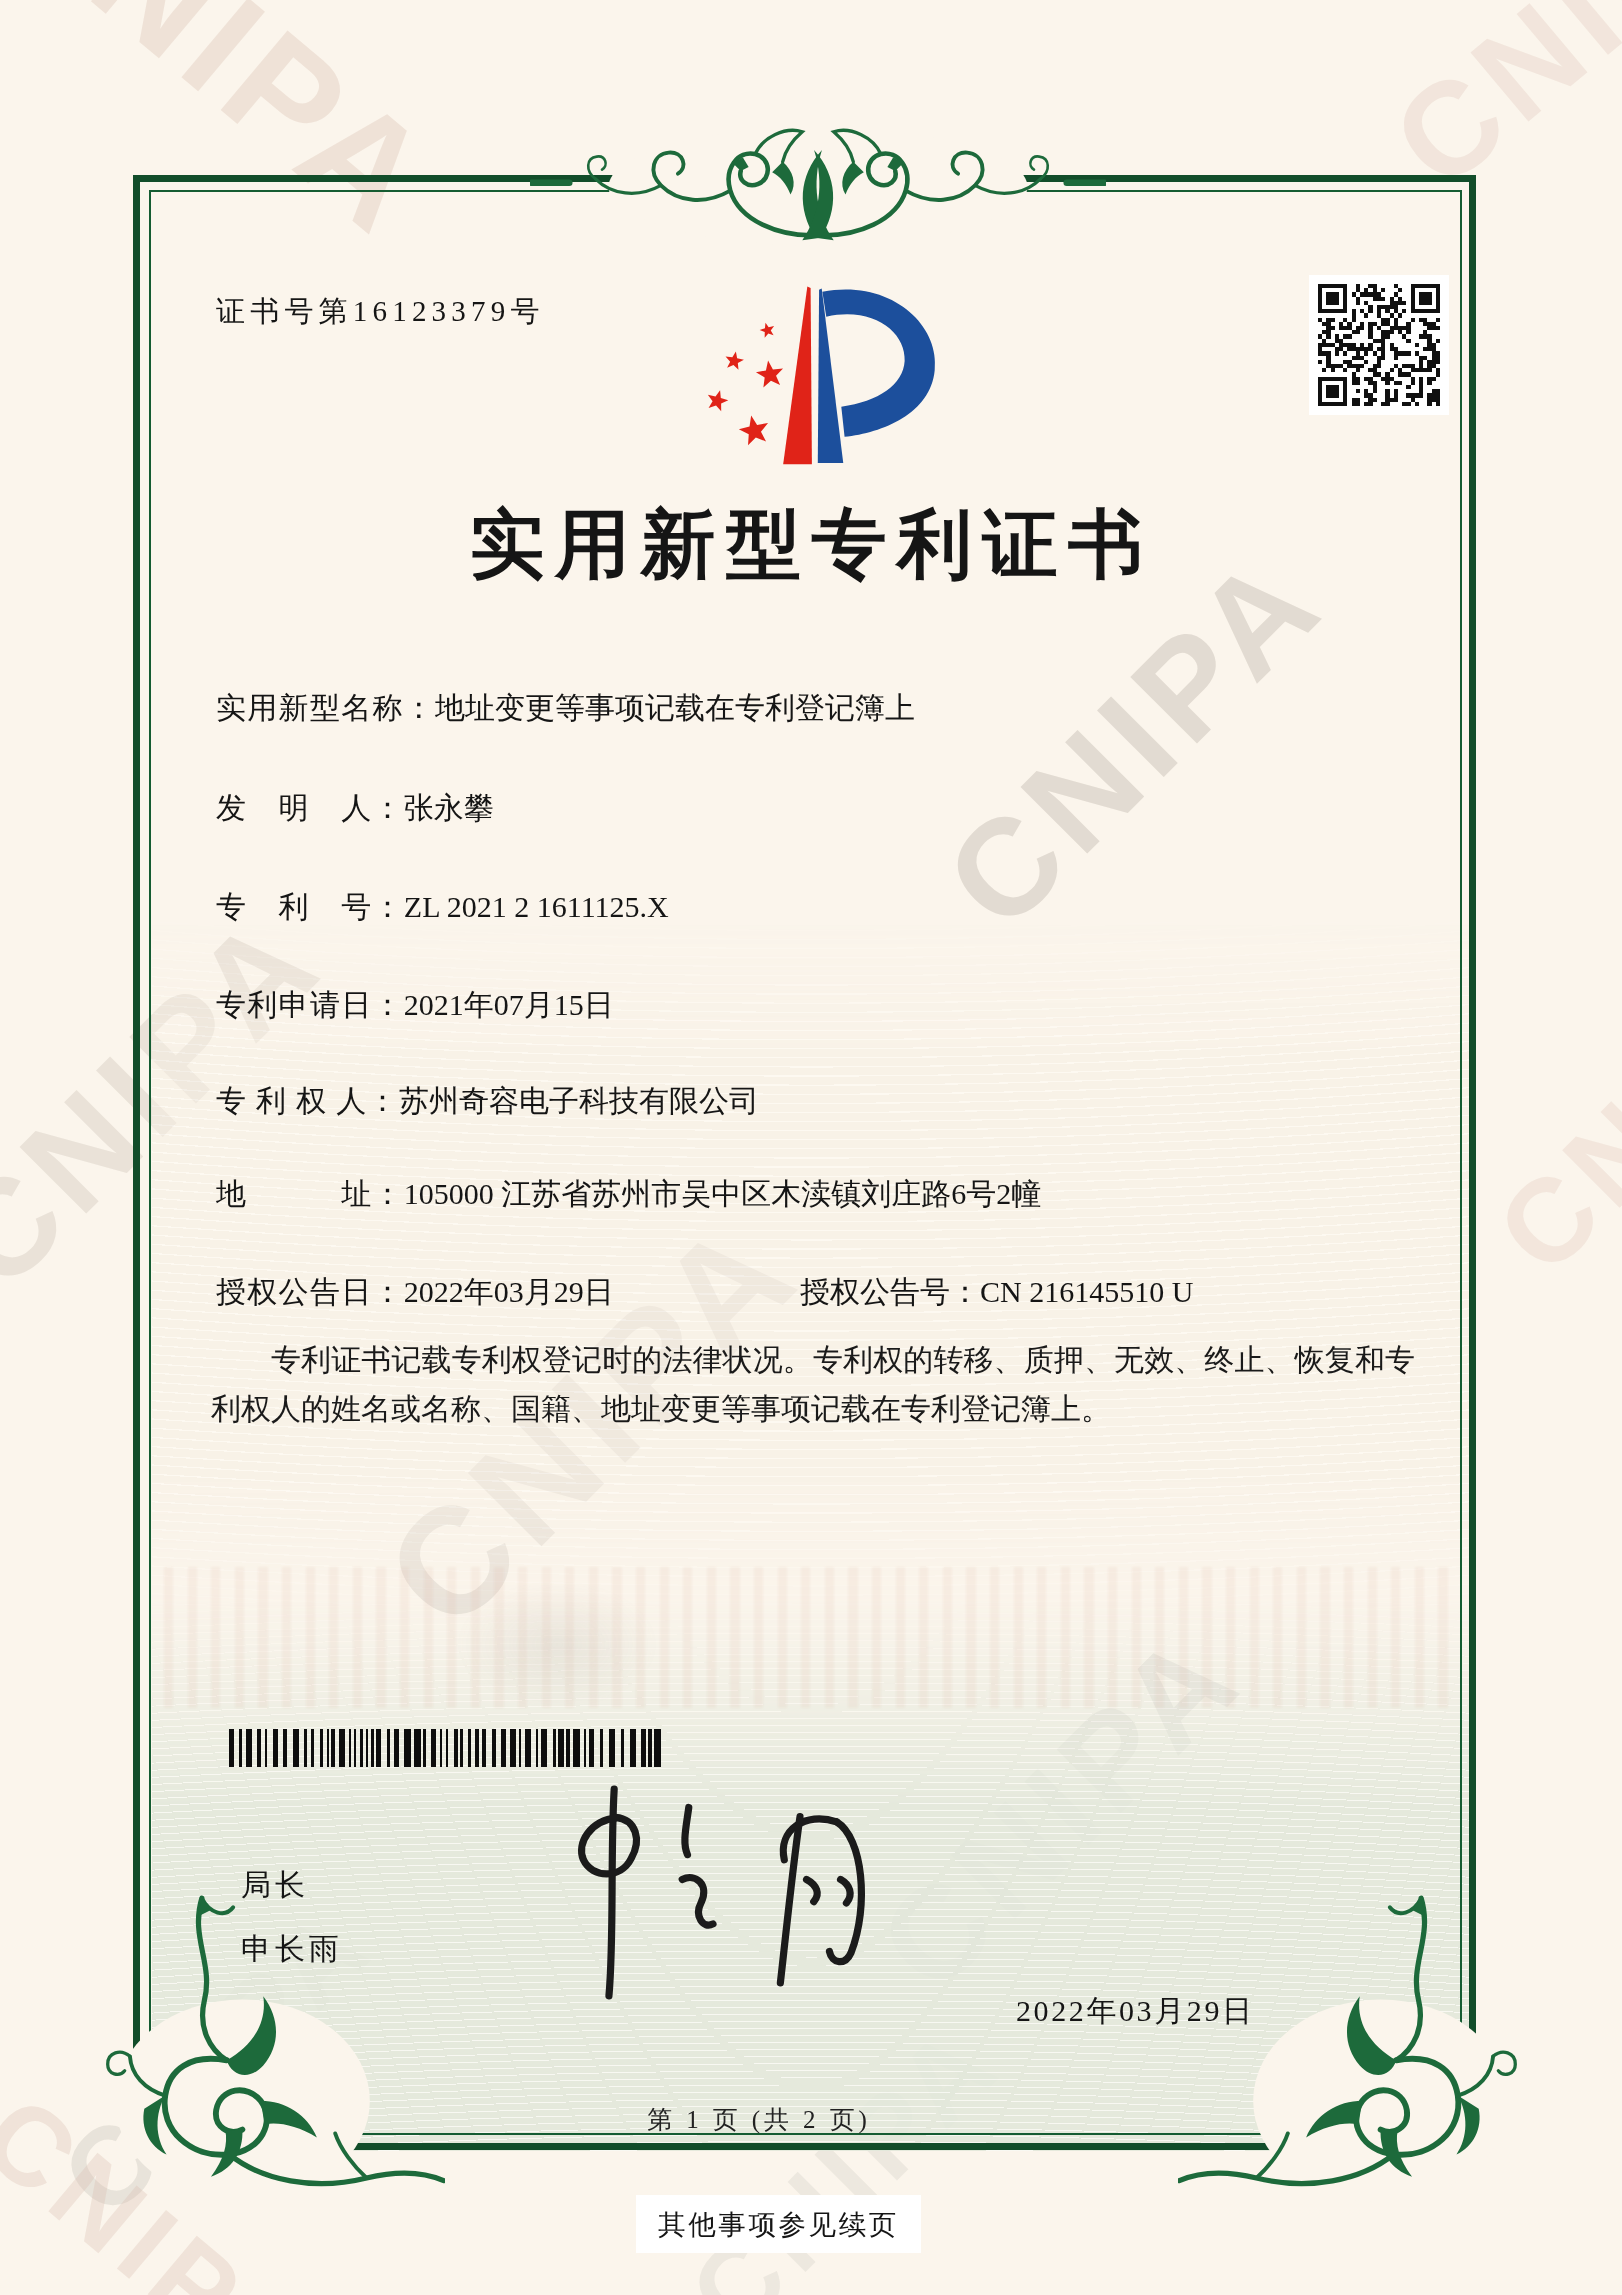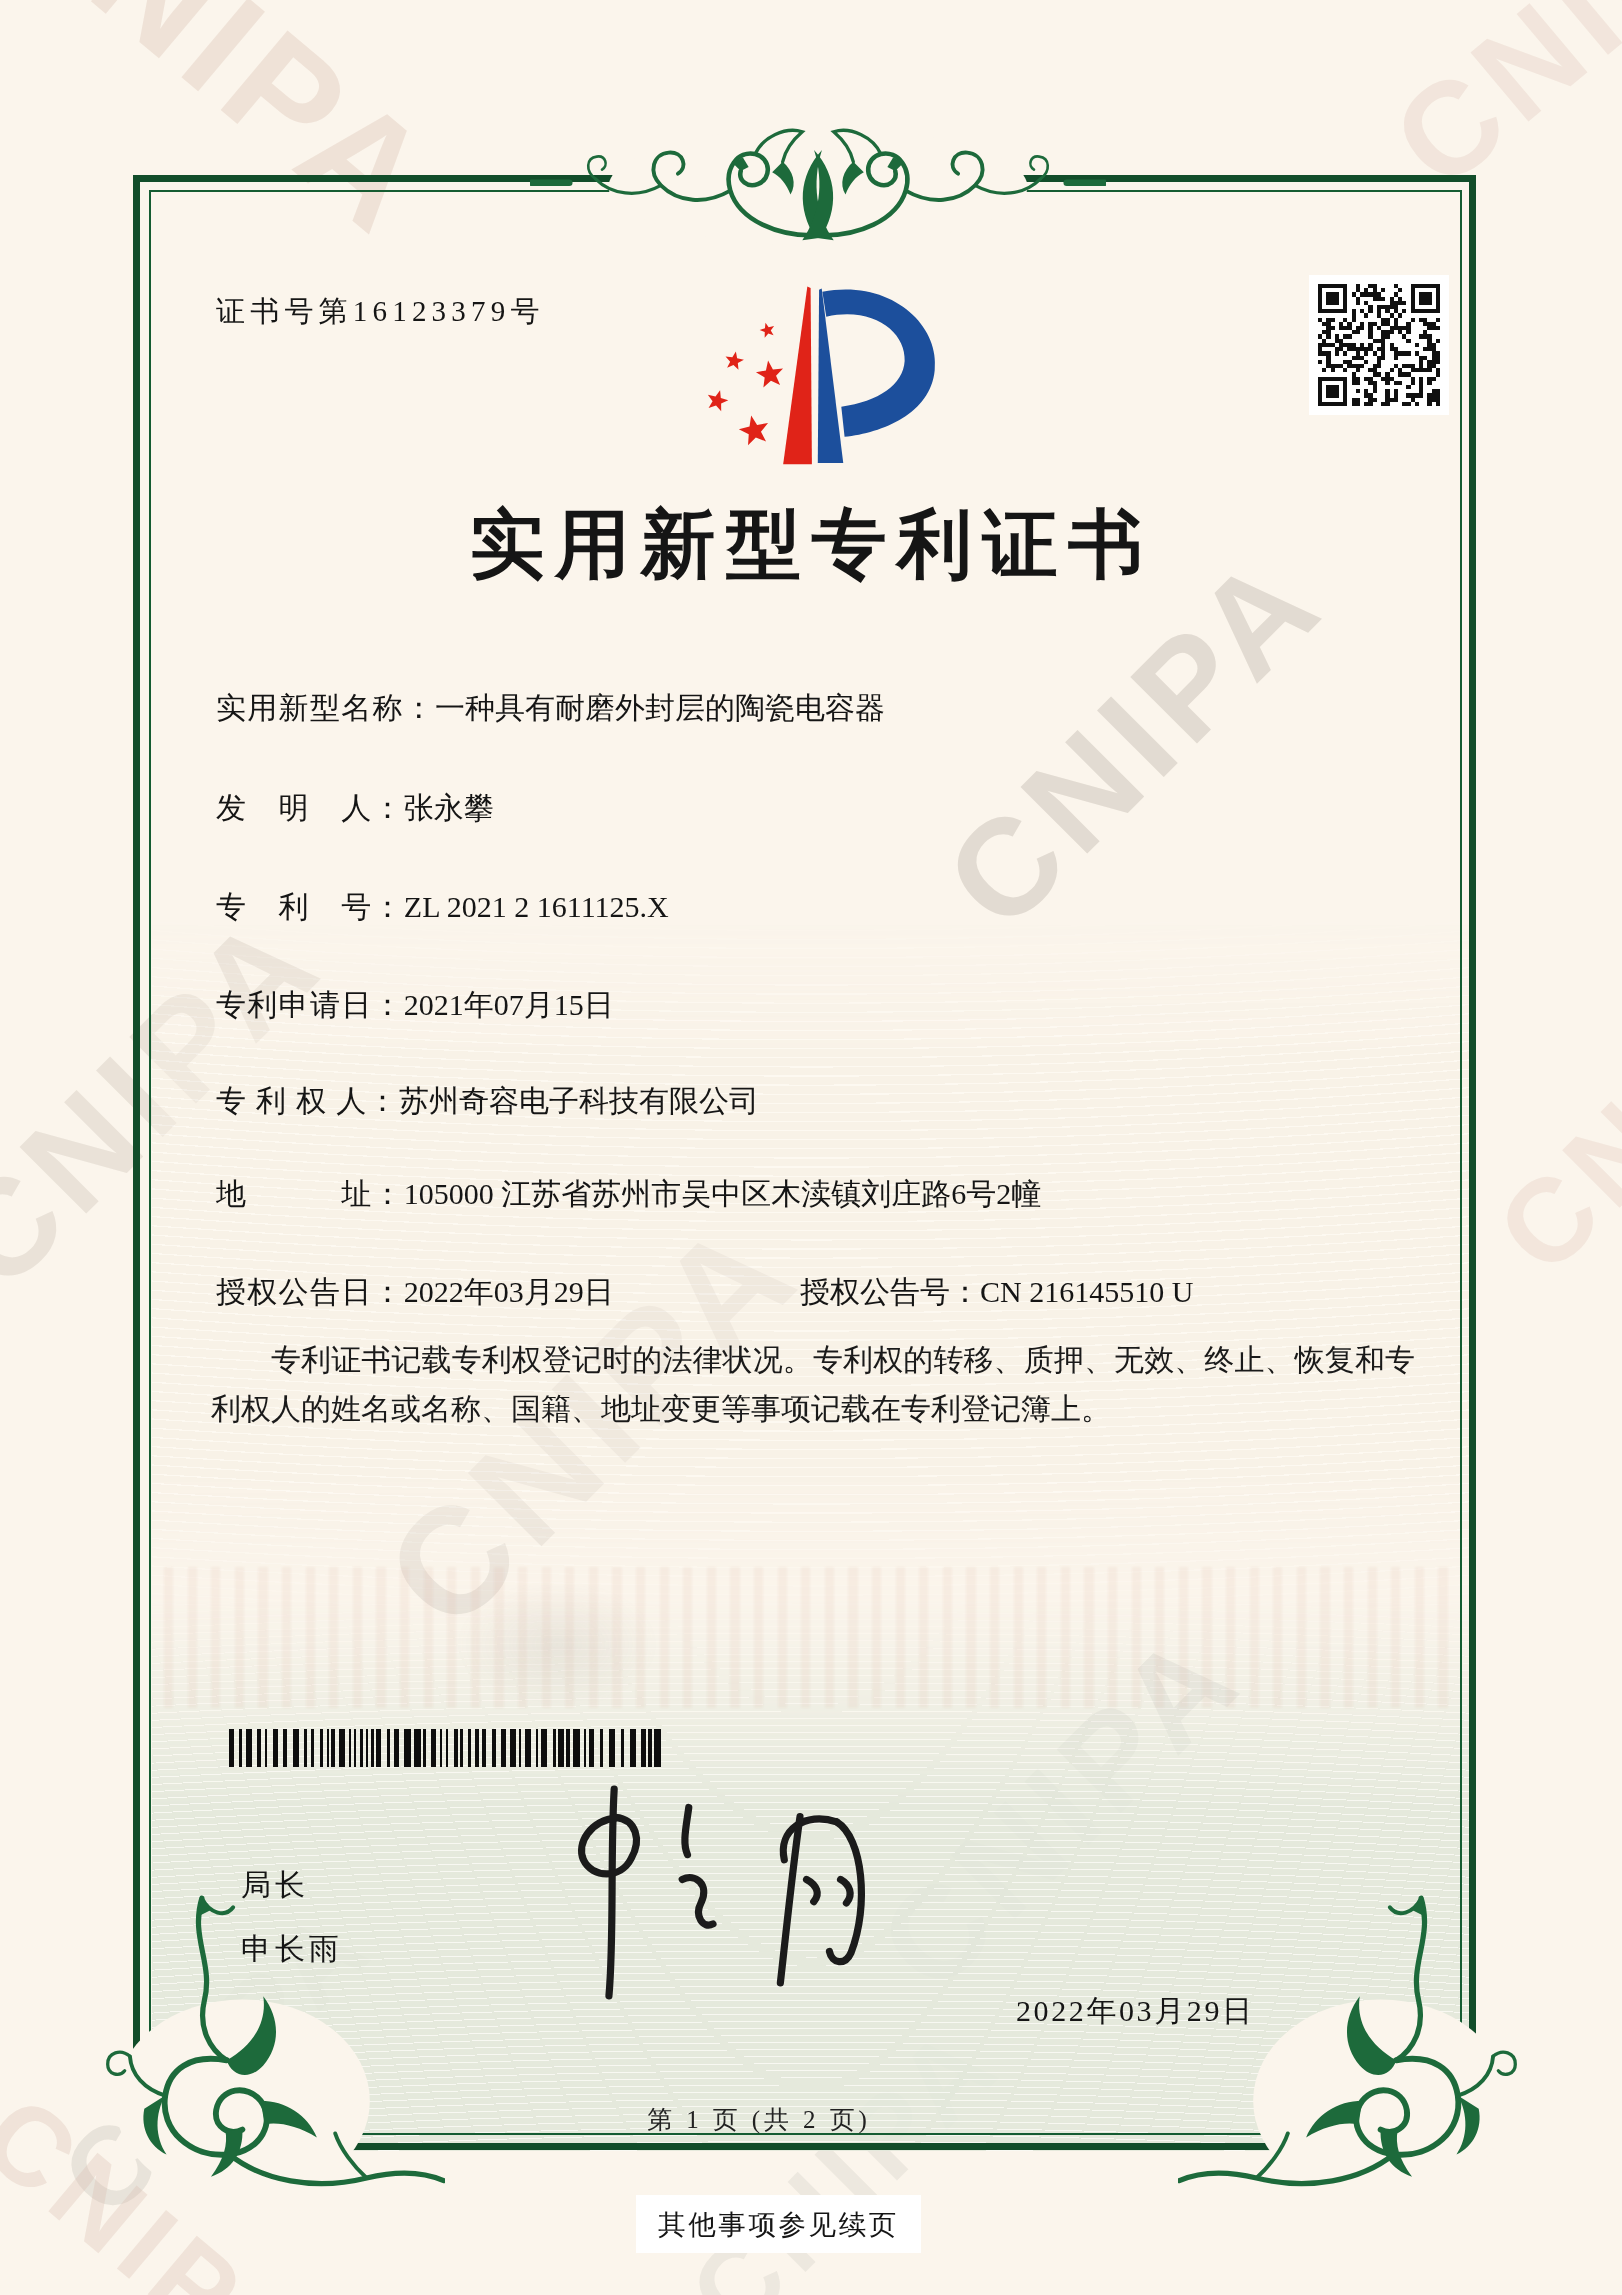--- a/index.html
+++ b/index.html
@@ -558,21 +558,21 @@
     <b style="grid-area: 29 / 21;"></b>
     <b style="grid-area: 29 / 22;"></b>
     <b style="grid-area: 29 / 24;"></b>
     <b style="grid-area: 29 / 27;"></b>
     <b style="grid-area: 29 / 29;"></b>
   </div>
 
 <div class="abs title">实用新型专利证书</div>
 
 <div class="abs field" style="top:688px;">
-  <span class="lab">实用新型名称：</span><span>一种具有耐磨外封层的陶瓷电容器</span>
+  <span class="lab">实用新型名称：</span><span>地址变更等事项记载在专利登记簿上</span>
 </div>
 <div class="abs field" style="top:788px;font-family:Liberation Serif, serif;">
   <span class="lab">发　明　人：</span><span>张永攀</span>
 </div>
 <div class="abs field" style="top:887px;">
   <span class="lab">专　利　号：</span><span>ZL 2021 2 1611125.X</span>
 </div>
 <div class="abs field" style="top:985px;">
   <span class="lab">专利申请日：</span><span>2021年07月15日</span>
 </div>

